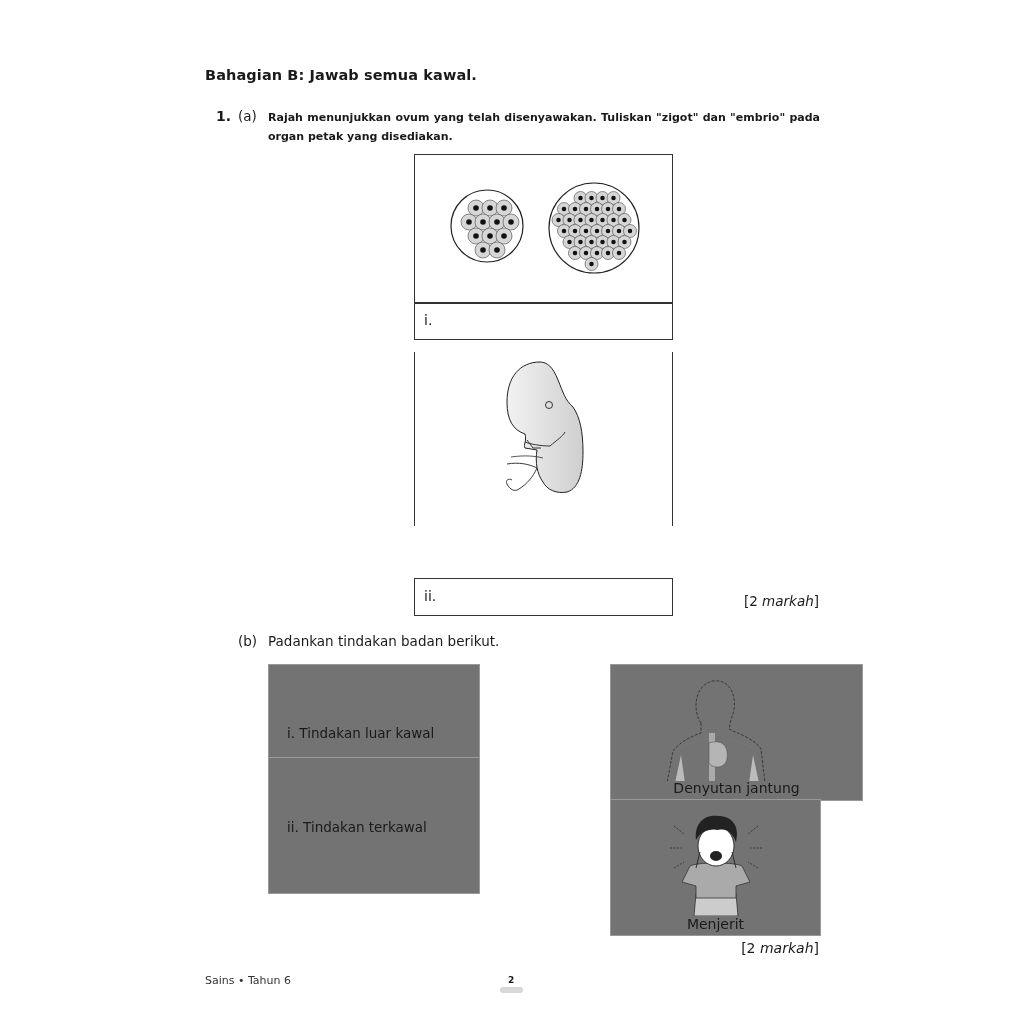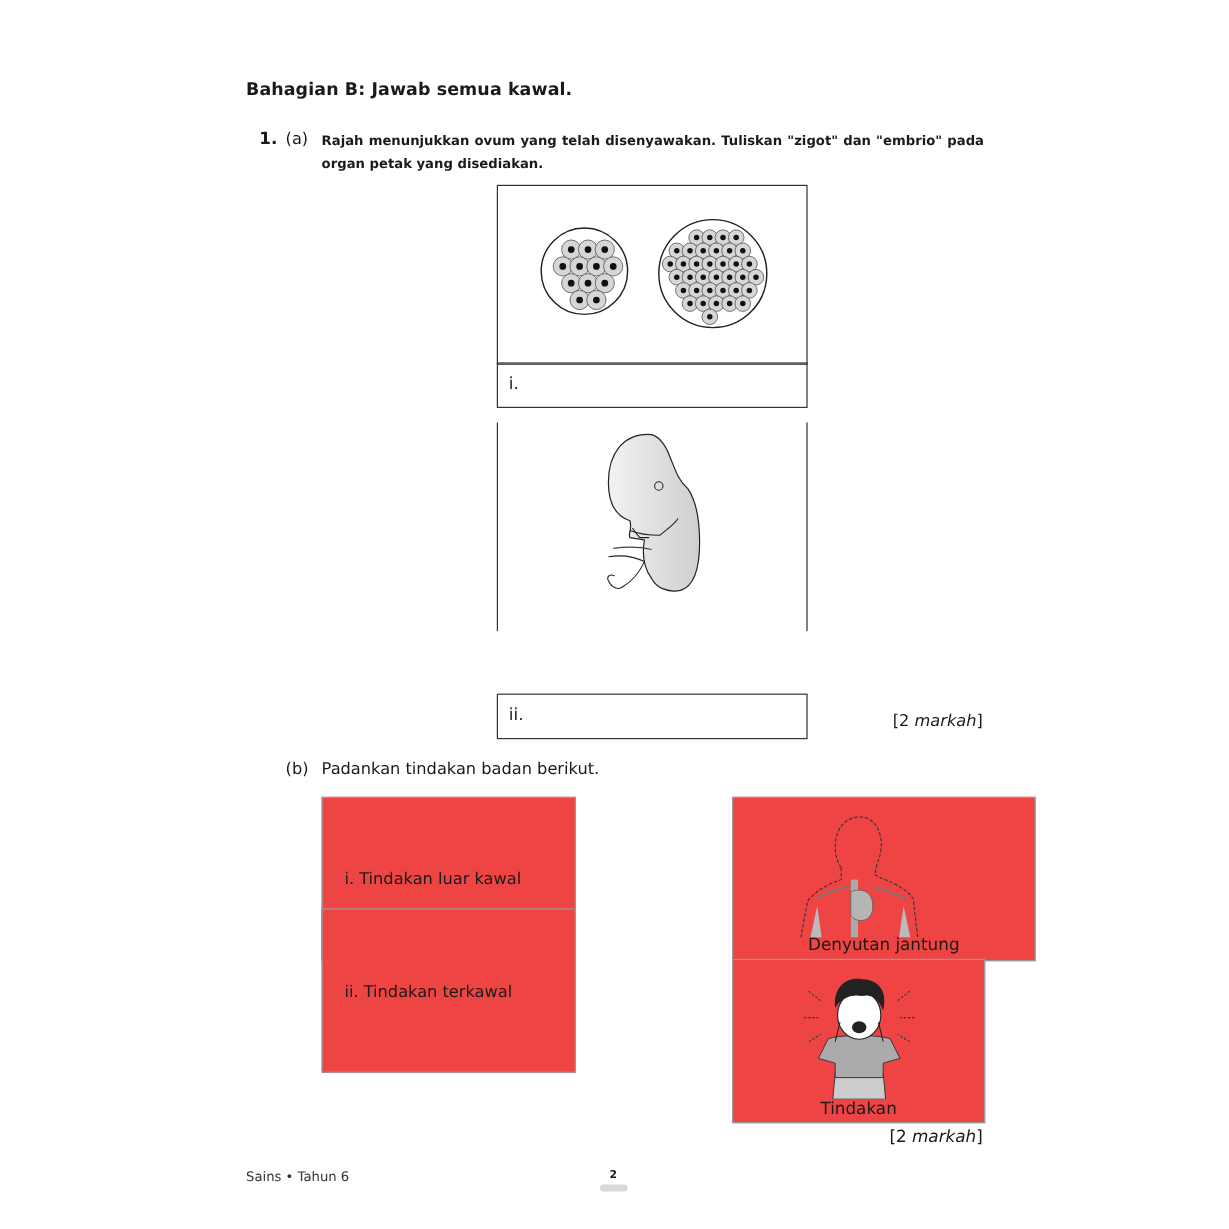--- a/index.html
+++ b/index.html
@@ -8,21 +8,21 @@
     .abs { position:absolute; }
     .section-title { left:205px; top:67px; font-size:14.5px; font-weight:bold; letter-spacing:0.1px; }
     .q-num { left:216px; top:108px; font-size:14px; font-weight:bold; }
     .q-part { font-size:13.5px; }
     .q-text { left:268px; top:108px; width:552px; font-size:11px; line-height:19px; text-align:justify; text-align-last:left;font-weight:bold; }
     .box { border:1.3px solid #333; box-sizing:border-box; background:#fff; }
     .box-img { left:414px; width:259px; }
     .label-row { left:414px; width:259px; height:38px; border:1.3px solid #333; box-sizing:border-box; font-size:14px; padding:9px 0 0 9px; }
     .markah { font-size:13.5px; right:205px;margin-left:32px; }
     .markah i { font-style:italic; }
-    .match-box { border:1.3px solid #999; box-sizing:border-box; background:#ef4444; }
+    .match-box { border:1.3px solid #999; box-sizing:border-box; background:#737373; }
     .match-text { font-size:13.5px; }
     .caption { font-size:14px; text-align:center; width:100%; }
     .footer-left { left:205px; top:974px; font-size:11px; color:#333; }
     .footer-num { left:508px; top:975px; font-size:9px; font-weight:bold; }
     .footer-pill { left:500px; top:987px; width:23px; height:6px; border-radius:3px; background:#d8d8d8; }
   </style>
 </head>
 <body>
 
 <div class="abs section-title">Bahagian B: Jawab semua kawal.</div>
@@ -191,20 +191,20 @@
 <div class="abs match-box" style="left:610px;top:799px;width:211px;height:137px;">
   <svg class="abs" style="left:55px;top:6px;" width="100" height="110">
     <path d="M30,88 L28,110 L72,110 L70,88 Z" fill="#ccc" stroke="#333" stroke-width="0.8"></path>
     <path d="M24,60 C30,56 70,56 76,60 L84,76 L70,80 L70,92 L30,92 L30,80 L16,76 Z" fill="#aaa" stroke="#333" stroke-width="0.8"></path>
     <ellipse cx="50" cy="40" rx="18" ry="20" fill="#fff" stroke="#222" stroke-width="0.9"></ellipse>
     <path d="M30,34 C28,16 40,8 52,10 C66,10 74,20 70,36 C66,26 60,22 52,24 C44,22 34,26 30,34 Z" fill="#222"></path>
     <ellipse cx="50" cy="50" rx="6" ry="5" fill="#222"></ellipse>
     <path d="M34,46 L30,62 M66,46 L70,62" stroke="#222" stroke-width="0.9"></path>
     <path d="M8,20 L18,28 M4,42 L16,42 M8,62 L18,56 M92,20 L82,28 M96,42 L84,42 M92,62 L82,56" stroke="#333" stroke-width="0.9" stroke-dasharray="2,1.5"></path>
   </svg>
-  <div class="abs caption" style="top:116px;">Tindakan</div>
+  <div class="abs caption" style="top:116px;">Menjerit</div>
 </div>
 
 <div class="abs markah" style="top:940px;font-size:14px;"><span>[2 </span><i>markah</i><span>]</span></div>
 
 <div class="abs footer-left">Sains • Tahun 6</div>
 <div class="abs footer-num">2</div>
 <div class="abs footer-pill"></div>
 
 </body></html>

